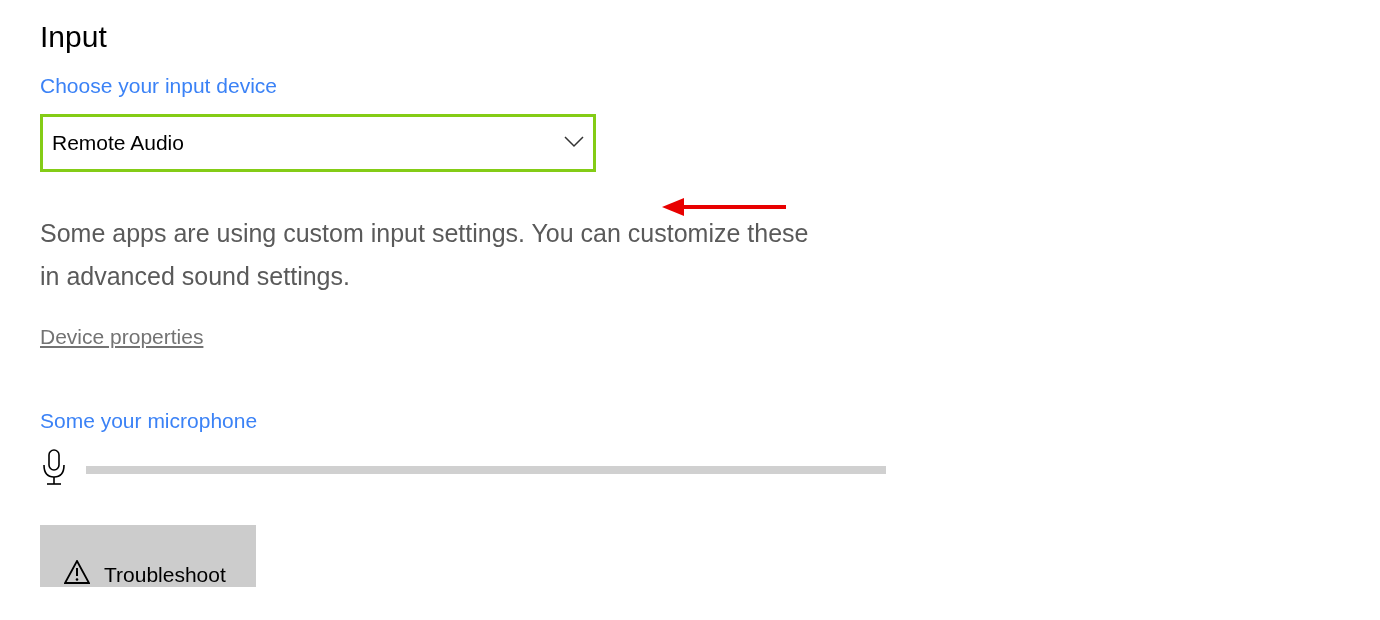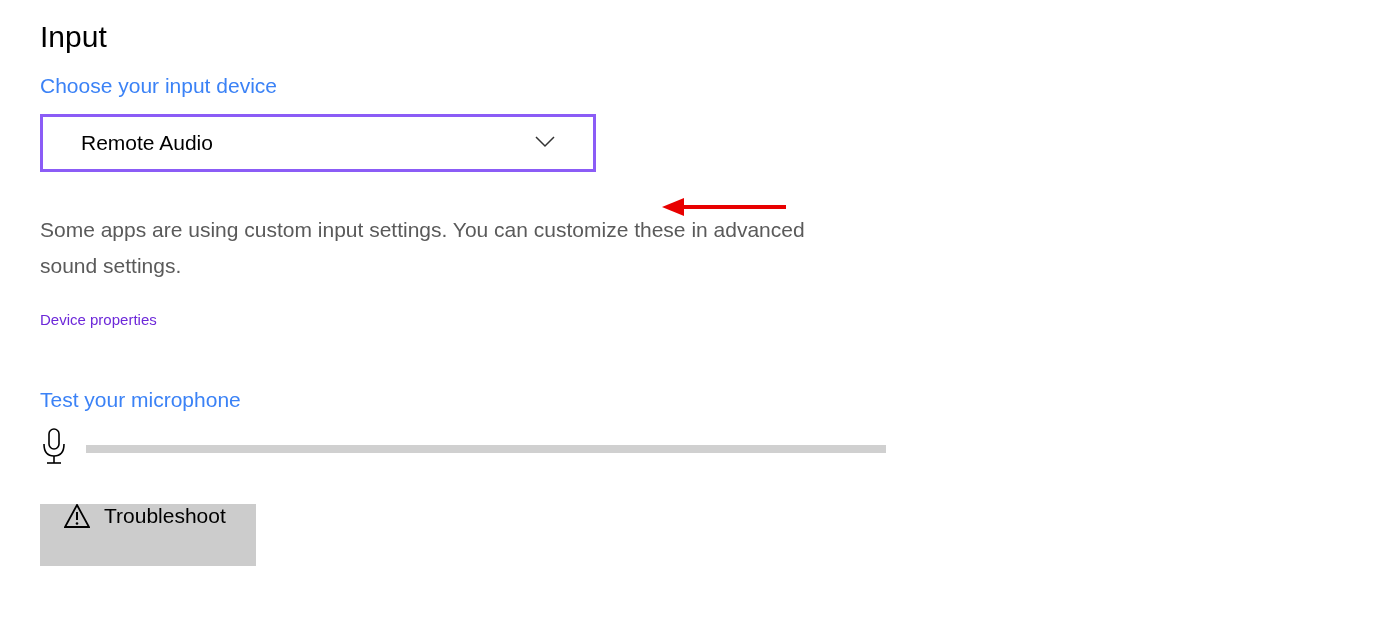--- a/index.html
+++ b/index.html
@@ -23,50 +23,51 @@
     }
     .field-label {
       font-size: 21px;
       font-weight: 400;
       color: #3b82f6;
       margin-bottom: 16px;
     }
     .dropdown {
       width: 556px;
       height: 58px;
-      border: 3px solid #8b5cf6;
+      border: 3px solid #84cc16;
       background: #ffffff;
       display: flex;
       align-items: center;
       justify-content: space-between;
-      padding: 0 38px;
+      padding: 0 9px;
       cursor: pointer;
       margin-bottom: 40px;
     }
     .dropdown-value {
       font-size: 21px;
       color: #000000;
     }
     .chevron-icon {
       width: 20px;
       height: 12px;
     }
     .description-text {
-      font-size: 21px;
+      font-size: 25px;
       color: #5a5a5a;
       line-height: 1.7;
       max-width: 780px;
       margin-bottom: 28px;
     }
     .link-text {
-      font-size: 15px;
-      color: #6d28d9;
+      font-size: 21px;
+      color: #737373;
       cursor: pointer;
       display: inline-block;
       margin-bottom: 60px;
+      text-decoration: underline;
     }
     .mic-test-row {
       display: flex;
       align-items: center;
       gap: 18px;
       margin-bottom: 34px;
     }
     .mic-icon {
       width: 28px;
       height: 38px;
@@ -75,21 +76,21 @@
       height: 8px;
       width: 800px;
       background: #d0d0d0;
     }
     .troubleshoot-btn {
       background: #cccccc;
       border: none;
       height: 62px;
       padding: 0 30px 0 24px;
       display: inline-flex;
-      align-items: flex-start;
+      align-items: flex-end;
       gap: 14px;
       cursor: pointer;
       font-family: inherit;
     }
     .warning-icon {
       width: 26px;
       height: 24px;
     }
     .troubleshoot-label {
       font-size: 21px;
@@ -126,21 +127,21 @@
     <svg width="130" height="30" viewBox="0 0 130 30">
       <line x1="20" y1="15" x2="126" y2="15" stroke="#e80000" stroke-width="4"></line>
       <polygon points="2,15 24,6 24,24" fill="#e80000"></polygon>
     </svg>
   </div>
 
   <p class="description-text">Some apps are using custom input settings. You can customize these in advanced sound settings.</p>
 
   <a class="link-text">Device properties</a>
 
-  <div class="field-label">Test your microphone</div>
+  <div class="field-label">Some your microphone</div>
 
   <div class="mic-test-row">
     <span>
       <svg class="mic-icon" viewBox="0 0 28 38">
         <rect x="9" y="1" width="10" height="20" rx="5" fill="none" stroke="#000000" stroke-width="1.6"></rect>
         <path d="M 4 16 Q 4 28 14 28 Q 24 28 24 16" fill="none" stroke="#000000" stroke-width="1.6"></path>
         <line x1="14" y1="28" x2="14" y2="35" stroke="#000000" stroke-width="1.6"></line>
         <line x1="7" y1="35" x2="21" y2="35" stroke="#000000" stroke-width="1.6"></line>
       </svg>
     </span>

